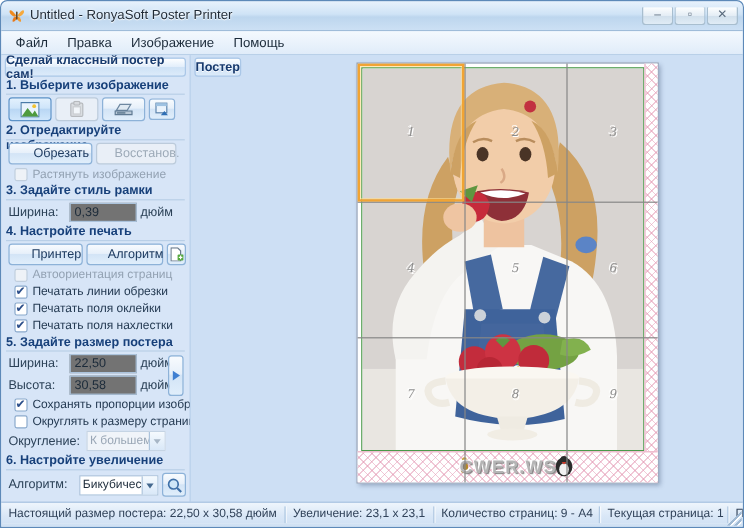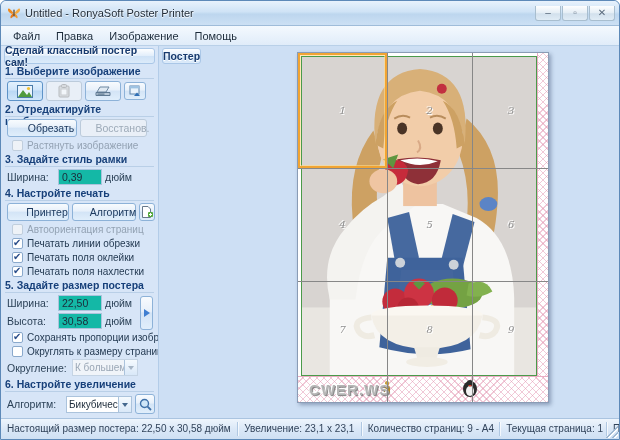--- a/index.html
+++ b/index.html
@@ -58,21 +58,21 @@
   .btn[data-disabled="true"] svg { opacity:.45; filter:grayscale(1); }
   .btn.active { border-color:#5e93c8; background:linear-gradient(#e3f1fd,#cfe5fa 45%,#b9d7f4 50%,#cfe6fb); }
   .cb { display:flex; align-items:center; gap:4px; margin:1px 0 2px 8px; height:12px; cursor:pointer; }
   .cb .box { width:11px; height:11px; flex:0 0 11px; background:#fff; border:1px solid #8aa9cc; border-radius:2px; position:relative; }
   .cb .box[data-checked="true"]::after { content:"✔"; position:absolute; left:0px; top:-2px; font-size:10px; color:#2a4d89; }
   .cb[data-disabled="true"] .cb-label { color:#93a2b3; }
   .cb[data-disabled="true"] .box { background:#eef2f7; border-color:#c0cedd; }
   .cb-label { font-size:10px; color:#243a52; white-space:nowrap; }
   .flabel { font-size:10.5px; color:#2c4258; width:48px; flex:0 0 48px; }
   .funit { font-size:10.5px; color:#2c4258; }
-  input.field { width:44px; height:16px; border:1px solid #abc3dc; font-size:10.5px; padding:0 3px; color:#1c2b3a; background:#14b8a6; }
+  input.field { width:56px; height:16px; border:1px solid #abc3dc; font-size:10.5px; padding:0 3px; color:#1c2b3a; background:#737373; }
   .combo { display:inline-flex; height:17px; border:1px solid #abc3dc; background:#fff; width:66px; }
   .combo .val { flex:1; font-size:10px; color:#1c2b3a; padding:2px 2px; overflow:hidden; white-space:nowrap; }
   .combo .arrow-btn { width:13px; border-left:1px solid #abc3dc; background:linear-gradient(#f5fafe,#d9e8f8); display:flex; align-items:center; justify-content:center; cursor:pointer; }
   .combo .arrow-btn::after { content:""; border:3px solid transparent; border-top:4px solid #44688e; margin-top:4px; }
   .combo[data-disabled="true"] { background:#f0f4f9; border-color:#c5d4e4; }
   .combo[data-disabled="true"] .val { color:#9aa7b6; }
   .combo[data-disabled="true"] .arrow-btn::after { border-top-color:#a7b6c6; }
   .size-wrap { position:relative; padding-right:16px; }
   .link-btn { position:absolute; right:2px; top:1px; }
   .link-btn::after { content:""; border:4px solid transparent; border-left:6px solid #3f7fd1; margin-left:4px; }
@@ -94,21 +94,21 @@
   .margin-bottom { position:absolute; left:0; bottom:0; width:100%; height:26px; border-top:1px solid #eaaec4; z-index:1; }
   .vline { position:absolute; top:0; bottom:0; width:1px; background:#878787; z-index:3; }
   .hline { position:absolute; left:0; right:0; height:1px; background:#878787; z-index:3; }
   .cell { position:absolute; z-index:4; display:flex; align-items:center; justify-content:center; cursor:pointer; }
   .cell-num {
     font-family:"DejaVu Serif",serif; font-style:italic; font-size:10px; color:#8f8f8f;
     text-shadow:1px 1px 0 #fff, -1px -1px 0 rgba(255,255,255,.9);
   }
   .cell.sel { border:2px solid #f1a433; box-shadow:inset 0 0 0 1px rgba(255,220,140,.6); z-index:5; }
   .watermark {
-    position:absolute; left:11px; right:0; bottom:4px; z-index:2; text-align:left;
+    position:absolute; left:1px; right:0; bottom:4px; z-index:2; text-align:center;
     font-size:15px; font-weight:bold; letter-spacing:1px; color:#b5b5b5;
     text-shadow:-1px -1px 0 #fff, 1px 1px 1px #7e7e7e;
   }
   .wm-fig { position:absolute; z-index:2; }
   
   .statusbar {
     height:21px; flex:0 0 21px; display:flex; align-items:center;
     background:linear-gradient(#eef5fc,#d9e7f7 55%,#cfe0f3); border-top:1px solid #aac4e0;
     font-size:10px; color:#31435a; position:relative;
   }

